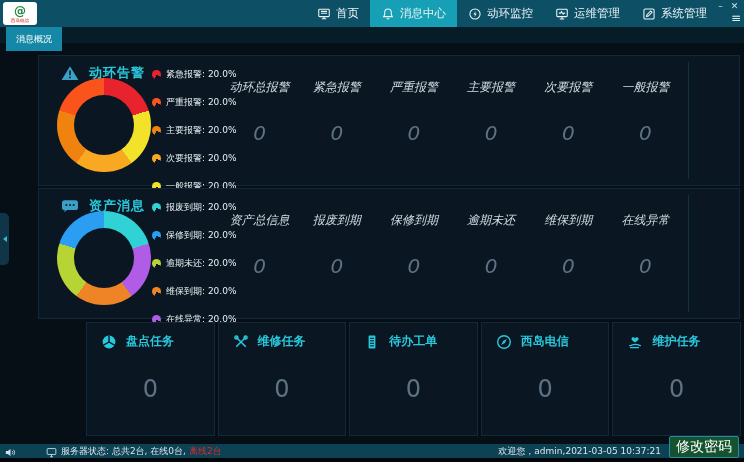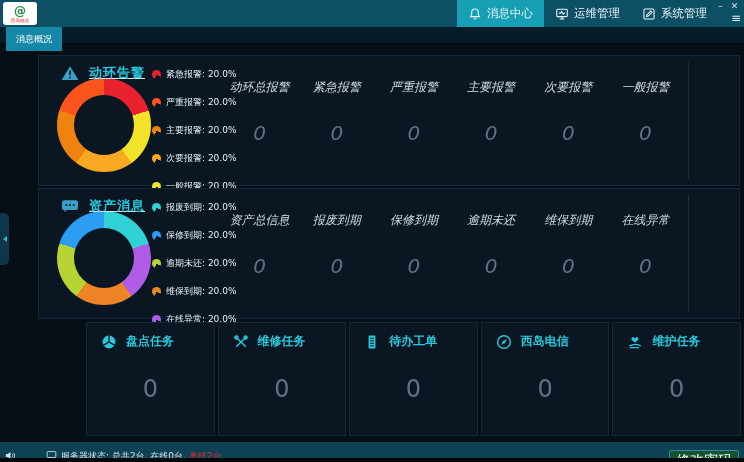--- a/index.html
+++ b/index.html
@@ -29,21 +29,21 @@
   .menu-btn { position:absolute; top:12px; right:3px; color:#e8f2f5; font-size:12px; line-height:12px; cursor:pointer; }
   
   .tabbar { position:absolute; top:27px; left:0; right:0; height:16px; background:#061c27; }
   .tab { position:absolute; left:6px; top:0; height:16px; background:#1488a6; color:#fff; font-size:9px;
          display:flex; align-items:center; justify-content:center; padding:12px 10px; cursor:pointer; }
   
   .main { position:absolute; top:43px; left:0; right:0; bottom:18px; }
   .panel { position:absolute; background:#0a1722; border:1px solid #11293a; }
   #panel-alarm { left:38px; top:12px; width:702px; height:131px; }
   #panel-asset { left:38px; top:145px; width:702px; height:131px; }
-  .panel-header { position:absolute; left:22px; top:8px; display:flex; align-items:center; gap:10px; z-index:2;text-decoration:underline; }
+  .panel-header { position:absolute; left:22px; top:8px; display:flex; align-items:center; gap:10px; z-index:2; }
   .panel-title { color:#28c9dd; font-size:13px; font-weight:bold; letter-spacing:1px; }
   .donut { position:absolute; left:18px; top:22px; width:94px; height:94px; border-radius:50%; }
   .donut-hole { position:absolute; left:17px; top:17px; width:60px; height:60px; border-radius:50%; background:#0a1722; }
   .legend { position:absolute; left:113px; top:12px; display:flex; flex-direction:column; gap:15px; }
   .legend-item { display:flex; align-items:center; gap:5px; font-size:9px; color:#e7eff3; cursor:pointer; }
   .legend-marker { width:9px; height:9px; border-radius:50%; flex:none; }
   .stats { position:absolute; left:182px; right:55px; top:0; bottom:0; display:flex;font-style:italic; }
   .stat { flex:1; text-align:center; padding-top:23px; }
   .stat-label { font-size:12px; color:#d2dde3; white-space:nowrap; }
   .stat-value { margin-top:25px; font-size:20px; color:#5e7284; }
@@ -55,46 +55,61 @@
   .task-header svg { width:16px; height:16px; flex:none; }
   .task-label { font-size:12px; font-weight:bold; color:#28c9dd; white-space:nowrap; }
   .task-value { position:absolute; left:0; right:0; top:52px; text-align:center; font-size:24px; color:#5e7284; }
   
   .collapse-handle { position:absolute; left:0; top:213px; width:9px; height:52px; background:#0e3648;
                      border-radius:0 5px 5px 0; display:flex; align-items:center; justify-content:center; cursor:pointer; }
   .collapse-arrow { width:0; height:0; border-top:3px solid transparent; border-bottom:3px solid transparent;
                     border-right:4px solid #3fb6cc; }
   
   .statusbar { position:absolute; left:0; right:0; bottom:4px; height:14px; background:#0d4154;
-               display:flex; align-items:flex-start; font-size:9px; color:#d8e6ec; padding:8px 5px;margin-top:16px; }
+               display:flex; align-items:flex-end; font-size:9px; color:#d8e6ec; padding:0 5px;margin-top:16px; }
   .statusbar svg { flex:none; }
   .sb-speaker { margin-right:30px; }
   .sb-server-icon { margin-right:4px; }
   .sb-offline { margin-left:3px; }
   .sb-spacer { flex:1; }
   .sb-welcome { margin-right:8px; white-space:nowrap; }
   .btn-pwd { background:#14532d; border:1px solid #2a89a8; color:#fff; font-size:14px; padding:1px 6px;
              border-radius:2px; cursor:pointer; white-space:nowrap; }
   .window-bottom { position:absolute; left:0; right:0; bottom:0; height:4px; background:#020608; }
 </style>
 </head>
 <body>
 
 <div class="topbar">
   <div class="logo">
     <span class="logo-glyph">@</span>
     <span class="logo-brand">西岛电信</span>
   </div>
   <div class="nav">
+    <div class="nav-item">
+      <svg viewBox="0 0 16 16" fill="none" stroke="currentColor" stroke-width="1.2">
+        <rect x="2" y="2.5" width="12" height="8.5" rx="1"></rect>
+          <path d="M5.5 13.5h5M8 11v2.5"></path>
+          <path d="M4.5 5h7M4.5 7.2h7"></path>
+      </svg>
+      <span>首页</span>
+    </div>
     <div class="nav-item active">
       <svg viewBox="0 0 16 16" fill="none" stroke="currentColor" stroke-width="1.2">
         <path d="M8 2.2c-2.3 0-3.8 1.7-3.8 4v2.6L3 11h10l-1.2-2.2V6.2c0-2.3-1.5-4-3.8-4z"></path>
           <path d="M6.8 12.8a1.3 1.3 0 0 0 2.4 0"></path>
       </svg>
       <span>消息中心</span>
+    </div>
+    <div class="nav-item">
+      <svg viewBox="0 0 16 16" fill="none" stroke="currentColor" stroke-width="1.2">
+        <circle cx="8" cy="8" r="5.8"></circle>
+          <path d="M8.8 4.5 6.2 8.6h1.9L7.3 11.6l2.6-4.1H8.1z" fill="currentColor" stroke="none"></path>
+      </svg>
+      <span>动环监控</span>
     </div>
     <div class="nav-item">
       <svg viewBox="0 0 16 16" fill="none" stroke="currentColor" stroke-width="1.2">
         <rect x="2" y="2.6" width="12" height="8.4" rx="1"></rect>
           <path d="M5.5 13.6h5M8 11v2.6"></path>
           <path d="M4.5 7h2l1-1.8L9.3 8.2l.9-1.2h1.3"></path>
       </svg>
       <span>运维管理</span>
     </div>
     <div class="nav-item">
@@ -309,15 +324,16 @@
     <path d="M1 4.3h2.3L6.5 1.8v8.4L3.3 7.7H1z" fill="#cfe3ea"></path>
     <path d="M8.3 4a2.6 2.6 0 0 1 0 4M10 2.8a4.4 4.4 0 0 1 0 6.4" stroke="#cfe3ea" stroke-width="1" fill="none"></path>
   </svg>
   <svg class="sb-server-icon" width="11" height="11" viewBox="0 0 14 13">
     <rect x="1.5" y="1.5" width="11" height="7.5" rx="1" stroke="#cfe3ea" stroke-width="1.1" fill="none"></rect>
     <path d="M5 12h4M7 9v3" stroke="#cfe3ea" stroke-width="1.1" fill="none"></path>
   </svg>
   <span>服务器状态: 总共2台, 在线0台,</span>
   <span class="sb-offline" id="sb-offline" style="color: rgb(224, 43, 43);">离线2台</span>
   <span class="sb-spacer"></span>
+  <span class="sb-welcome">欢迎您，admin,2021-03-05 10:37:21</span>
   <button class="btn-pwd">修改密码</button>
 </div>
 <div class="window-bottom"></div>
 
 </body></html>

